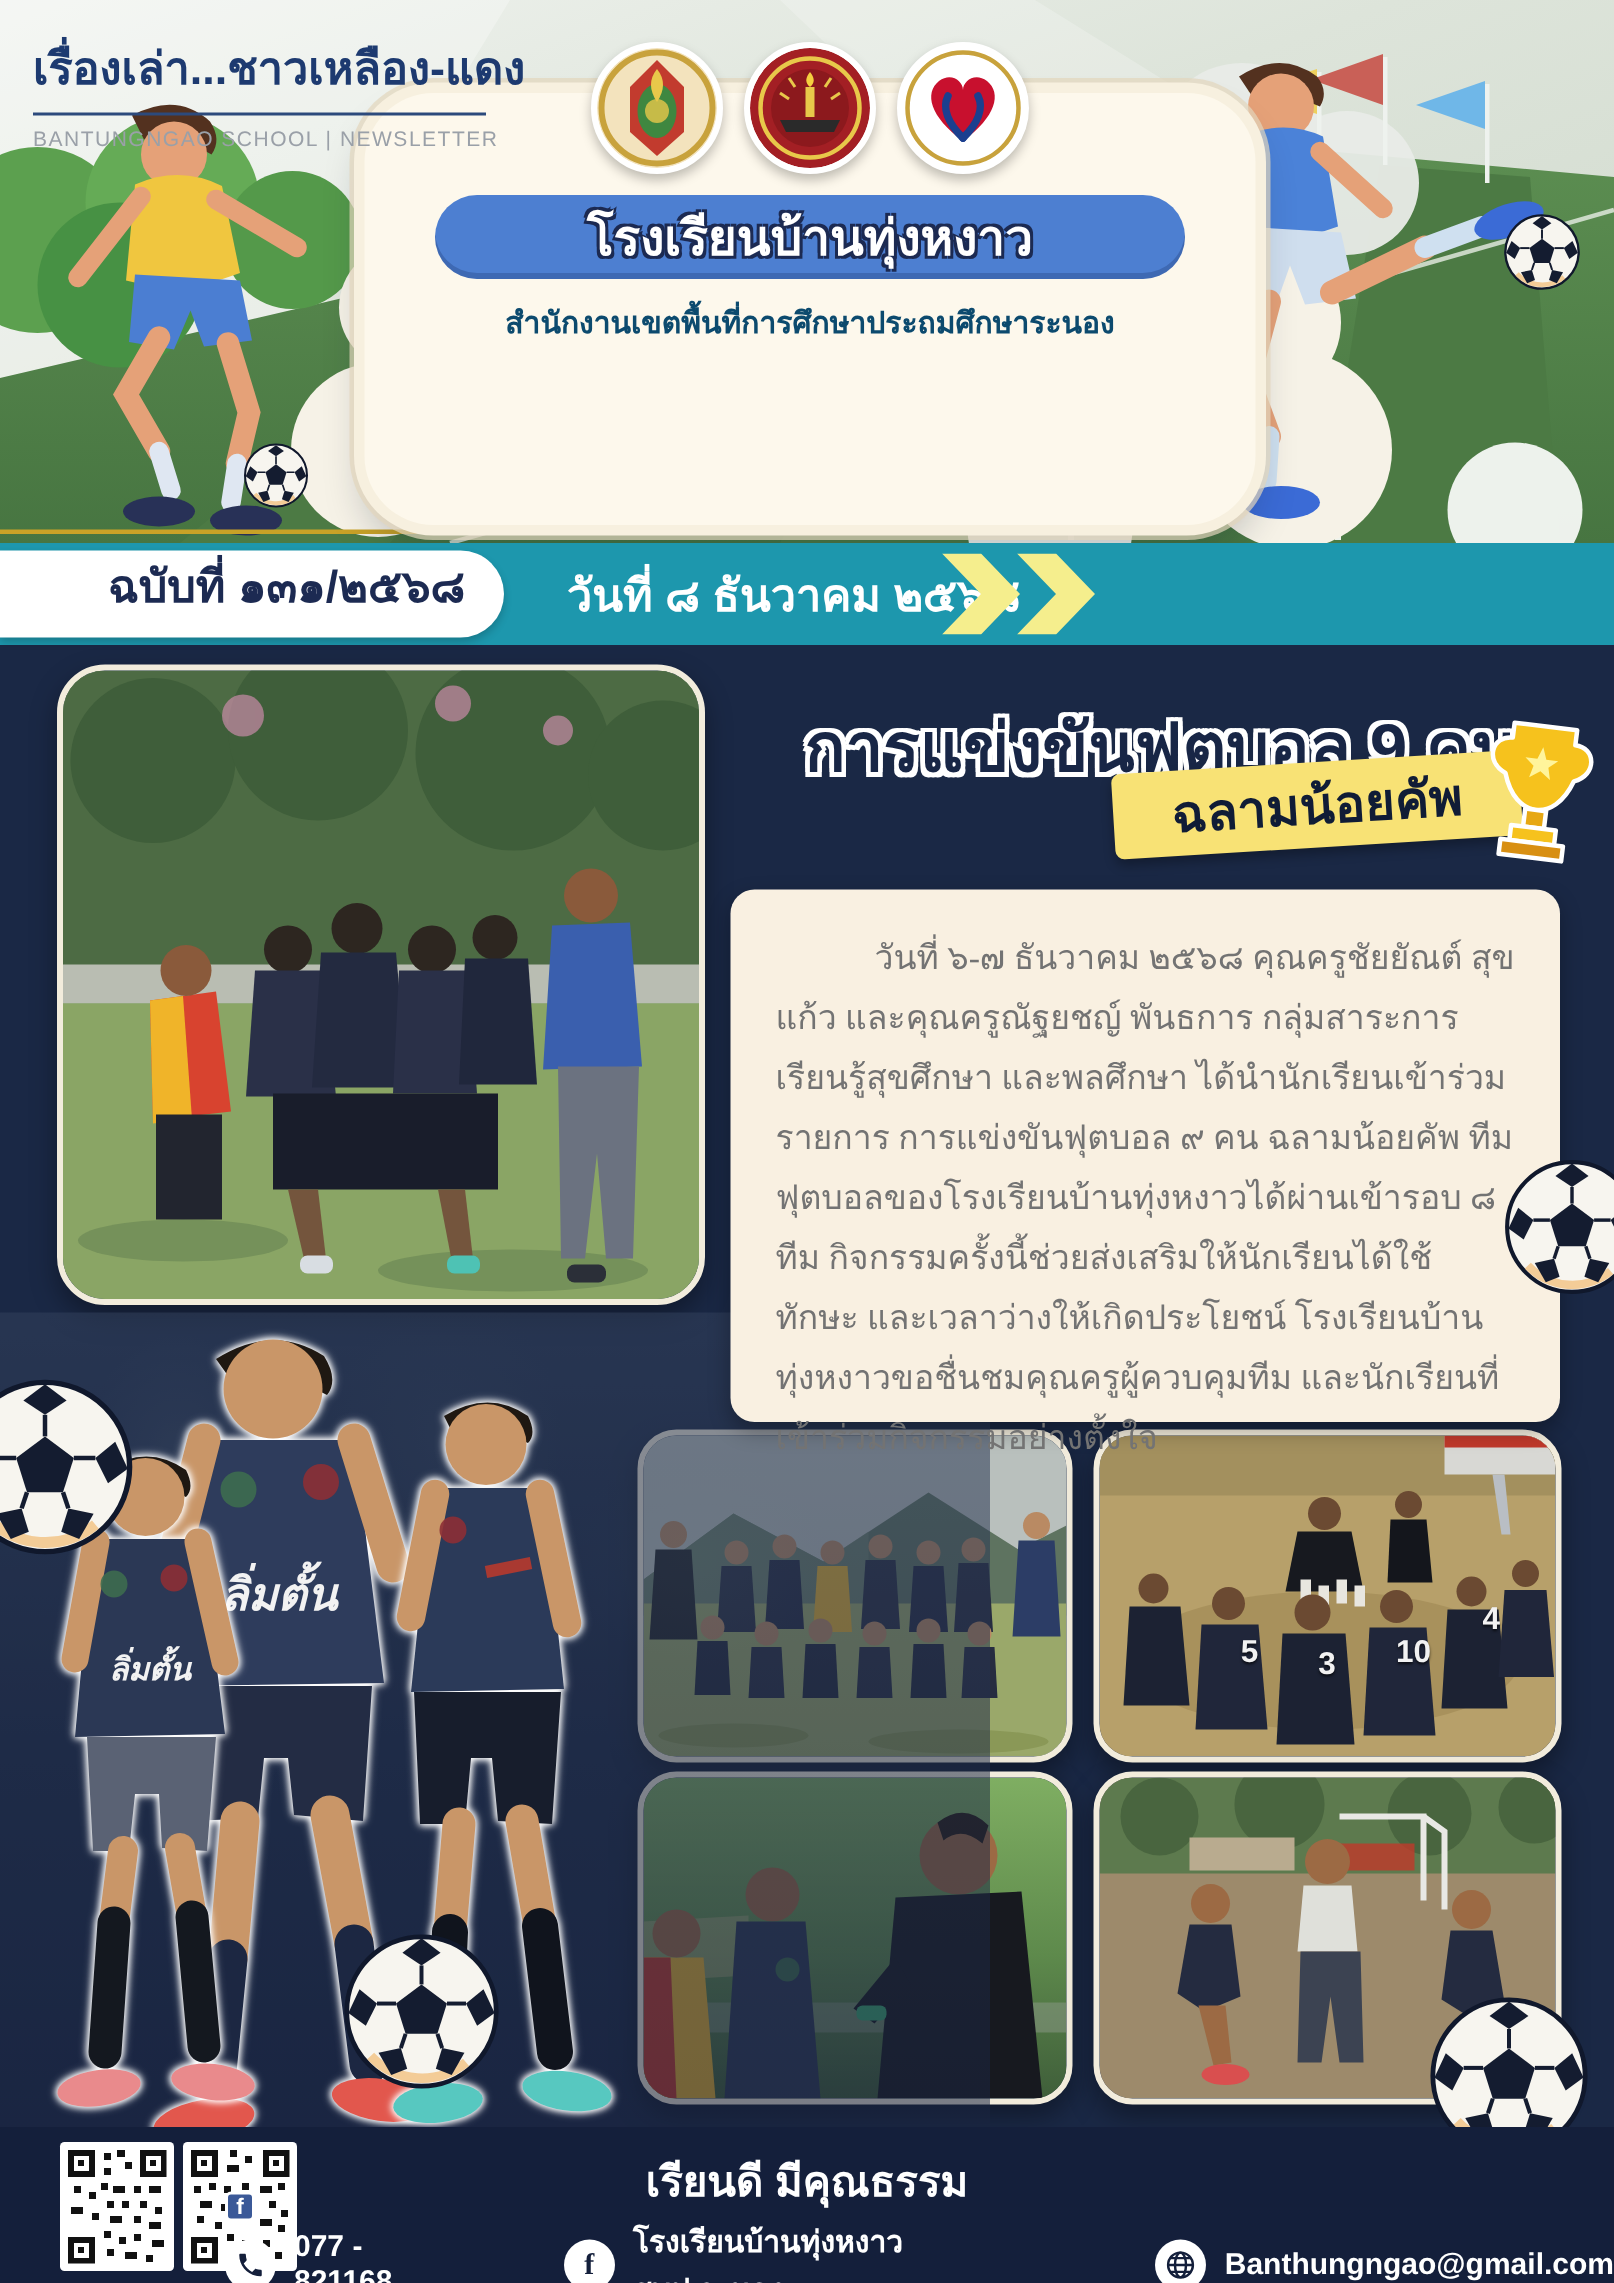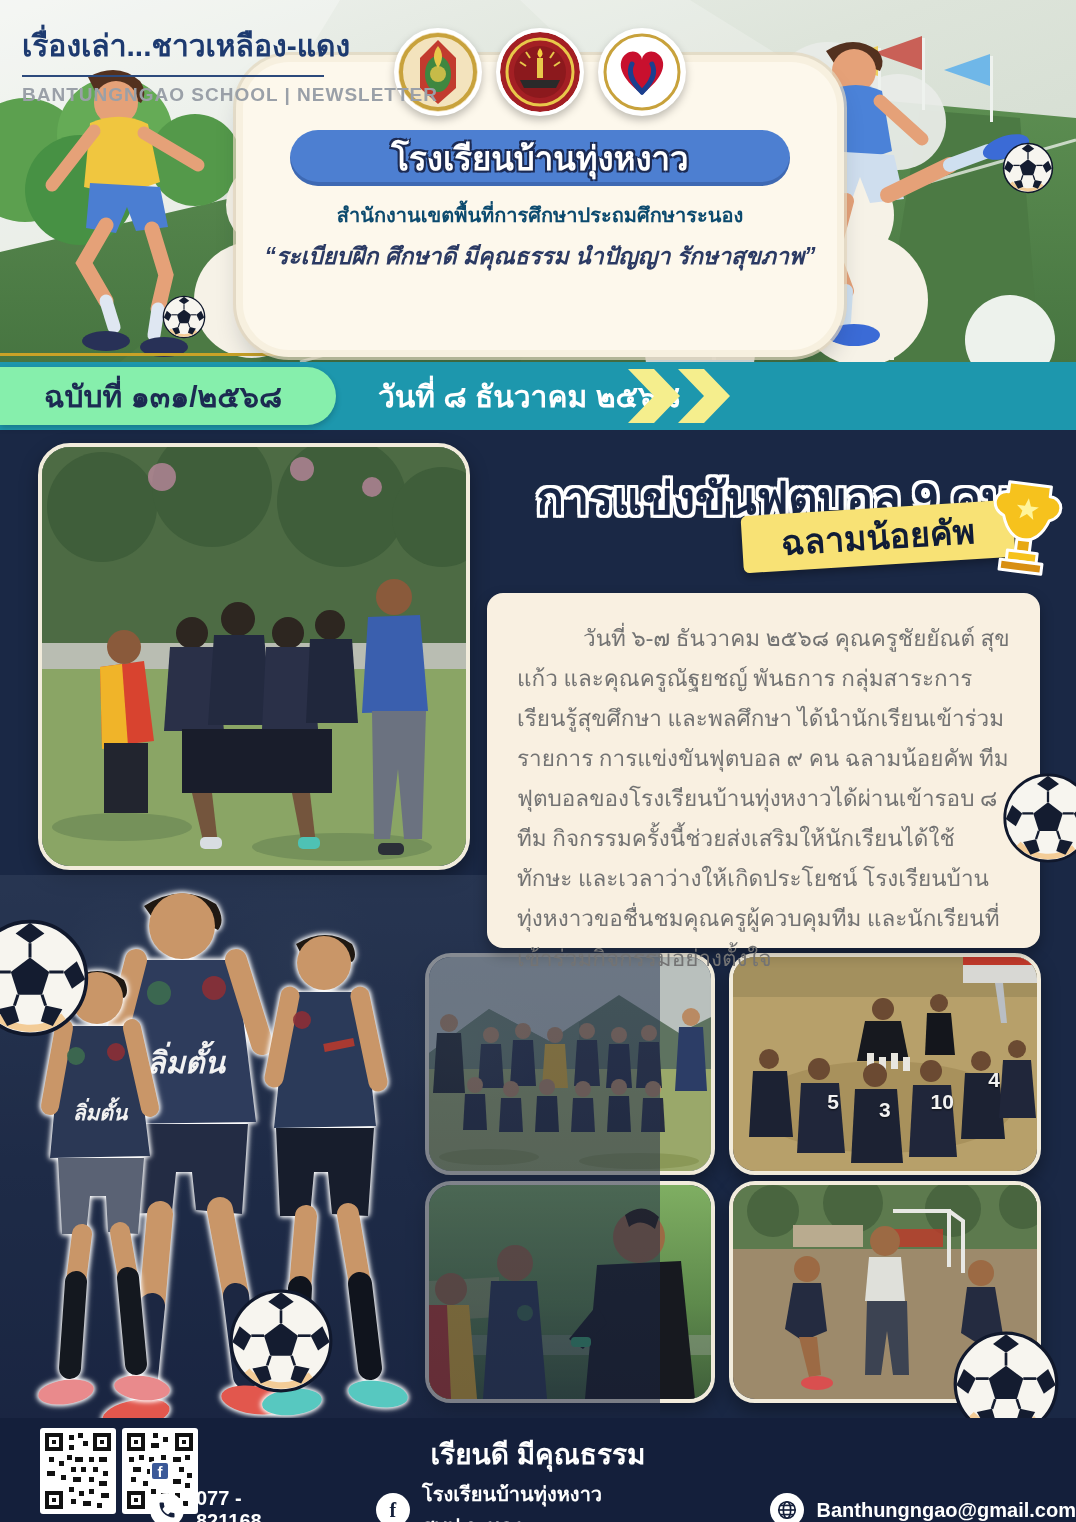--- a/index.html
+++ b/index.html
@@ -7,43 +7,43 @@
   .page { position:relative; width:1076px; height:1522px; margin:0 auto; overflow:hidden;
           background:#1a2845; }
 
   
   .header { position:absolute; left:0; top:0; width:1076px; height:362px; overflow:hidden;
             background:linear-gradient(160deg,#f0f3ef 0%,#dde4da 45%,#cfd9cc 100%); }
   .header svg.scene { position:absolute; left:0; top:0; }
   .masthead { position:absolute; left:22px; top:22px; z-index:5; }
   .masthead-title { font-size:30px; font-weight:800; color:#1d3a70; letter-spacing:0; }
   .masthead-rule { width:302px; height:2px; background:#2c4a7c; margin:6px 0 7px 0; }
-  .masthead-sub { font-size:19px; font-weight:700; color:#9aa0a8; letter-spacing:1px; }
+  .masthead-sub { font-size:14px; font-weight:400; color:#9aa0a8; letter-spacing:1px; }
 
   .title-card { position:absolute; left:243px; top:62px; width:594px; height:288px; z-index:4;
     background:#fdf8ec; border-radius:46px;
     box-shadow:0 0 0 7px #f7f0df, 0 0 0 10px rgba(226,214,188,.7), 0 16px 26px rgba(20,30,50,.25);
     display:flex; flex-direction:column; align-items:center; padding-top:58px; }
   .logos { position:absolute; top:-34px; left:0; width:100%; display:flex; justify-content:center; gap:14px; z-index:6; }
   .logo { width:88px; height:88px; border-radius:50%; border:4px solid #fff;
           box-shadow:0 4px 8px rgba(0,0,0,.25); overflow:hidden; background:#fff; }
   .card-title { font-size:57px; font-weight:900; color:#1c2a52; line-height:1.05; }
   .school-pill { margin-top:10px; width:500px; height:56px; border-radius:30px; background:#4d7fd1;
     display:flex; align-items:center; justify-content:center;
     box-shadow:inset 0 -4px 0 rgba(20,40,90,.25); }
   .school-pill span { font-size:33px; font-weight:800; color:#fff;
     text-shadow:-2px -2px 0 #1c2a52,2px -2px 0 #1c2a52,-2px 2px 0 #1c2a52,2px 2px 0 #1c2a52; }
   .district { margin-top:13px; font-size:20px; font-weight:800; color:#0c4a6e; }
   .motto { margin-top:7px; font-size:23px; font-weight:700; font-style:italic; color:#2b3a63; }
   .gold-line { position:absolute; left:0; top:353px; width:332px; height:3px; background:#c9a227; z-index:3; }
 
   
   .issue-band { position:absolute; left:0; top:362px; width:1076px; height:68px; background:#1d97ad; z-index:5; }
-  .issue-pill { position:absolute; left:0; top:5px; width:336px; height:58px; background:#86efac;
-    border-radius:0 30px 30px 0; display:flex; align-items:center; padding-left:44px;
+  .issue-pill { position:absolute; left:0; top:5px; width:336px; height:58px; background:#ffffff;
+    border-radius:0 30px 30px 0; display:flex; align-items:flex-start; padding-left:72px;
     box-shadow:0 3px 6px rgba(0,0,0,.2); }
   .issue-pill span { font-size:30px; font-weight:800; color:#1c2a52; }
   .issue-date { position:absolute; left:378px; top:0; height:68px; display:flex; align-items:center; }
   .issue-date span { font-size:30px; font-weight:800; color:#fff; }
   .chevrons { position:absolute; left:628px; top:7px; }
 
   
   .content { position:absolute; left:0; top:430px; width:1076px; height:988px; background:#1a2845; }
   .photo { position:absolute; border:4px solid #f2ecdc; border-radius:26px; overflow:hidden;
            box-shadow:0 8px 18px rgba(0,0,0,.35); background:#33425e; }
@@ -247,21 +247,20 @@
             <path d="M40 62 C18 46 14 30 24 22 C32 16 40 22 40 28 C40 22 48 16 56 22 C66 30 62 46 40 62 Z" fill="#c8102e"></path>
             <path d="M40 60 C30 50 26 40 30 32" stroke="#1b3f8f" stroke-width="5" fill="none" stroke-linecap="round"></path>
             <path d="M40 60 C50 50 54 40 50 32" stroke="#1b3f8f" stroke-width="5" fill="none" stroke-linecap="round"></path>
           </svg>
         </div>
       </div>
       <div class="school-pill">
         <span>โรงเรียนบ้านทุ่งหงาว</span>
       </div>
       <div class="district">สำนักงานเขตพื้นที่การศึกษาประถมศึกษาระนอง</div>
-      <div class="motto">“ระเบียบฝึก ศึกษาดี มีคุณธรรม นำปัญญา รักษาสุขภาพ”</div>
     </div>
     <div class="gold-line"></div>
   </div>
 
   <div class="issue-band">
     <div class="issue-pill">
       <span>ฉบับที่ ๑๓๑/๒๕๖๘</span>
     </div>
     <div class="issue-date">
       <span>วันที่ ๘ ธันวาคม ๒๕๖๘</span>

